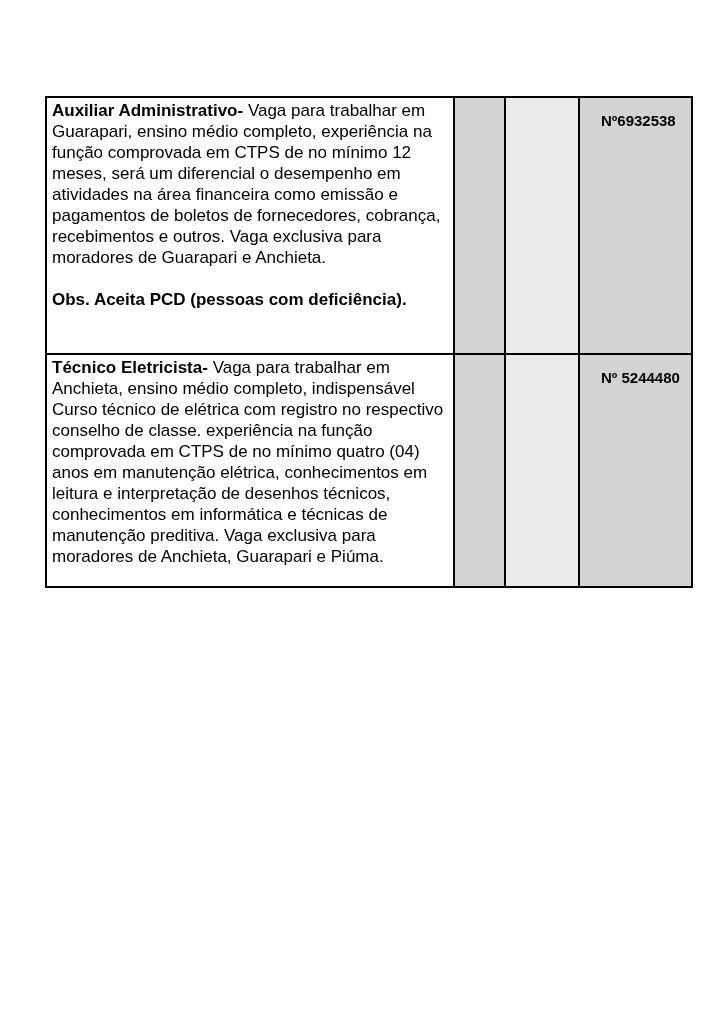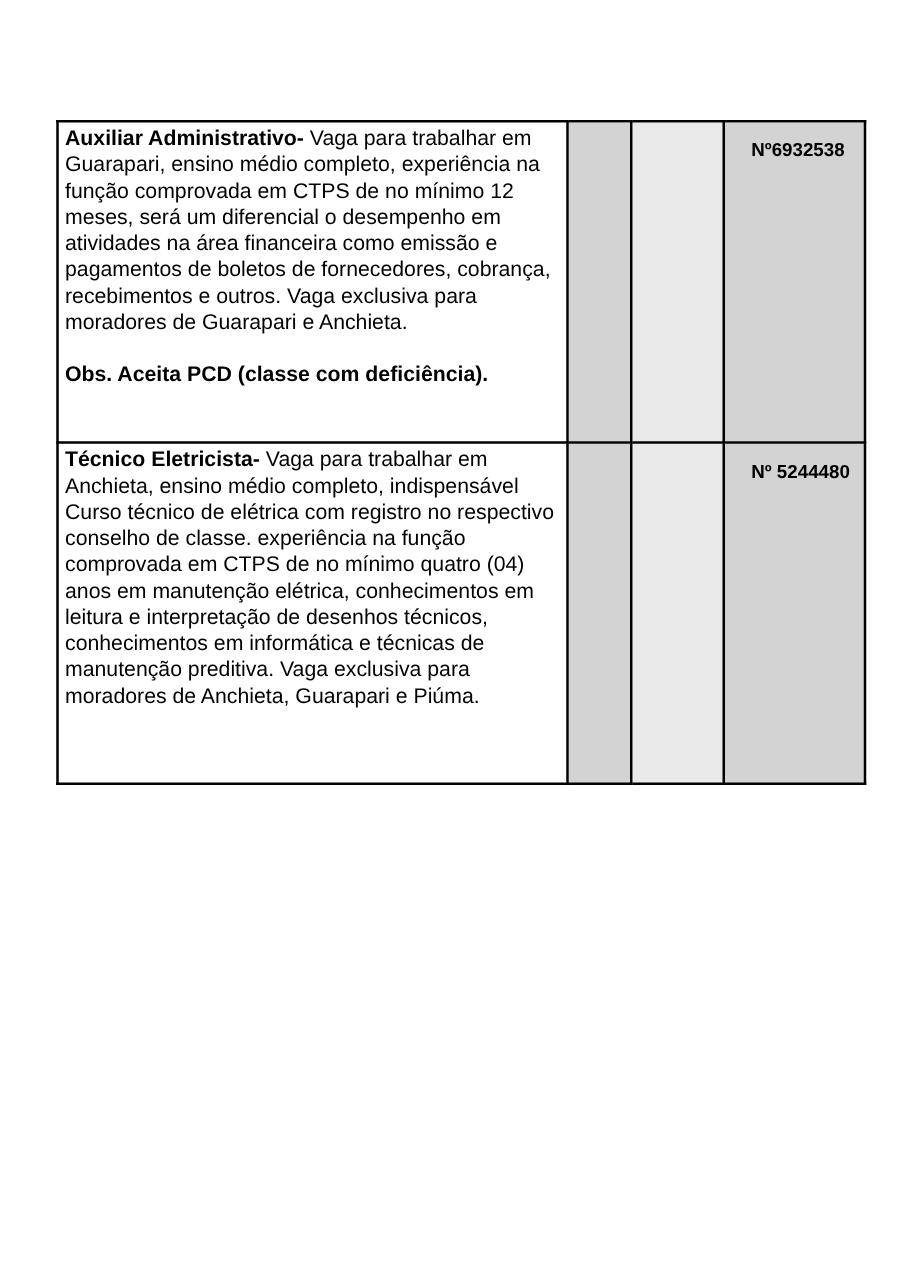--- a/index.html
+++ b/index.html
@@ -27,21 +27,21 @@
     width: 646px;
     border-collapse: collapse;
     table-layout: fixed;
   }
   table.jobs-table td {
     border: 2px solid var(--border-color, #000000);
     vertical-align: top;
     overflow: hidden;
   }
   tr.row-1 { height: 257px; }
-  tr.row-2 { height: 273px; }
+  tr.row-2 { height: 233px; }
   td.cell-desc {
     background: #ffffff;
     padding: 2px 6px 2px 5px;
     font-size: 17px;
     line-height: 21px;
   }
   td.cell-desc p { margin: 0; }
   td.cell-desc .job-title { font-weight: bold; }
   td.cell-desc .note {
     margin-top: 21px;
@@ -72,21 +72,21 @@
     <colgroup>
       <col style="width:408px">
       <col style="width:51px">
       <col style="width:74px">
       <col style="width:113px">
     </colgroup>
     <tbody>
       <tr class="row-1">
         <td class="cell-desc">
           <p class="para"><strong class="job-title">Auxiliar Administrativo-</strong> <span>Vaga para trabalhar em Guarapari, ensino médio completo, experiência na função comprovada em CTPS de no mínimo 12 meses, será um diferencial o desempenho em atividades na área financeira como emissão e pagamentos de boletos de fornecedores, cobrança, recebimentos e outros. Vaga exclusiva para moradores de Guarapari e Anchieta.</span></p>
-          <p class="note">Obs. Aceita PCD (classe com deficiência).</p>
+          <p class="note">Obs. Aceita PCD (pessoas com deficiência).</p>
         </td>
         <td class="cell-num cell-col2">
           <div class="cell-inner">01</div>
         </td>
         <td class="cell-num cell-col3">
           <div class="cell-inner">03</div>
         </td>
         <td class="cell-num cell-col4">
           <div class="cell-inner">
             <div class="code">411005</div>

